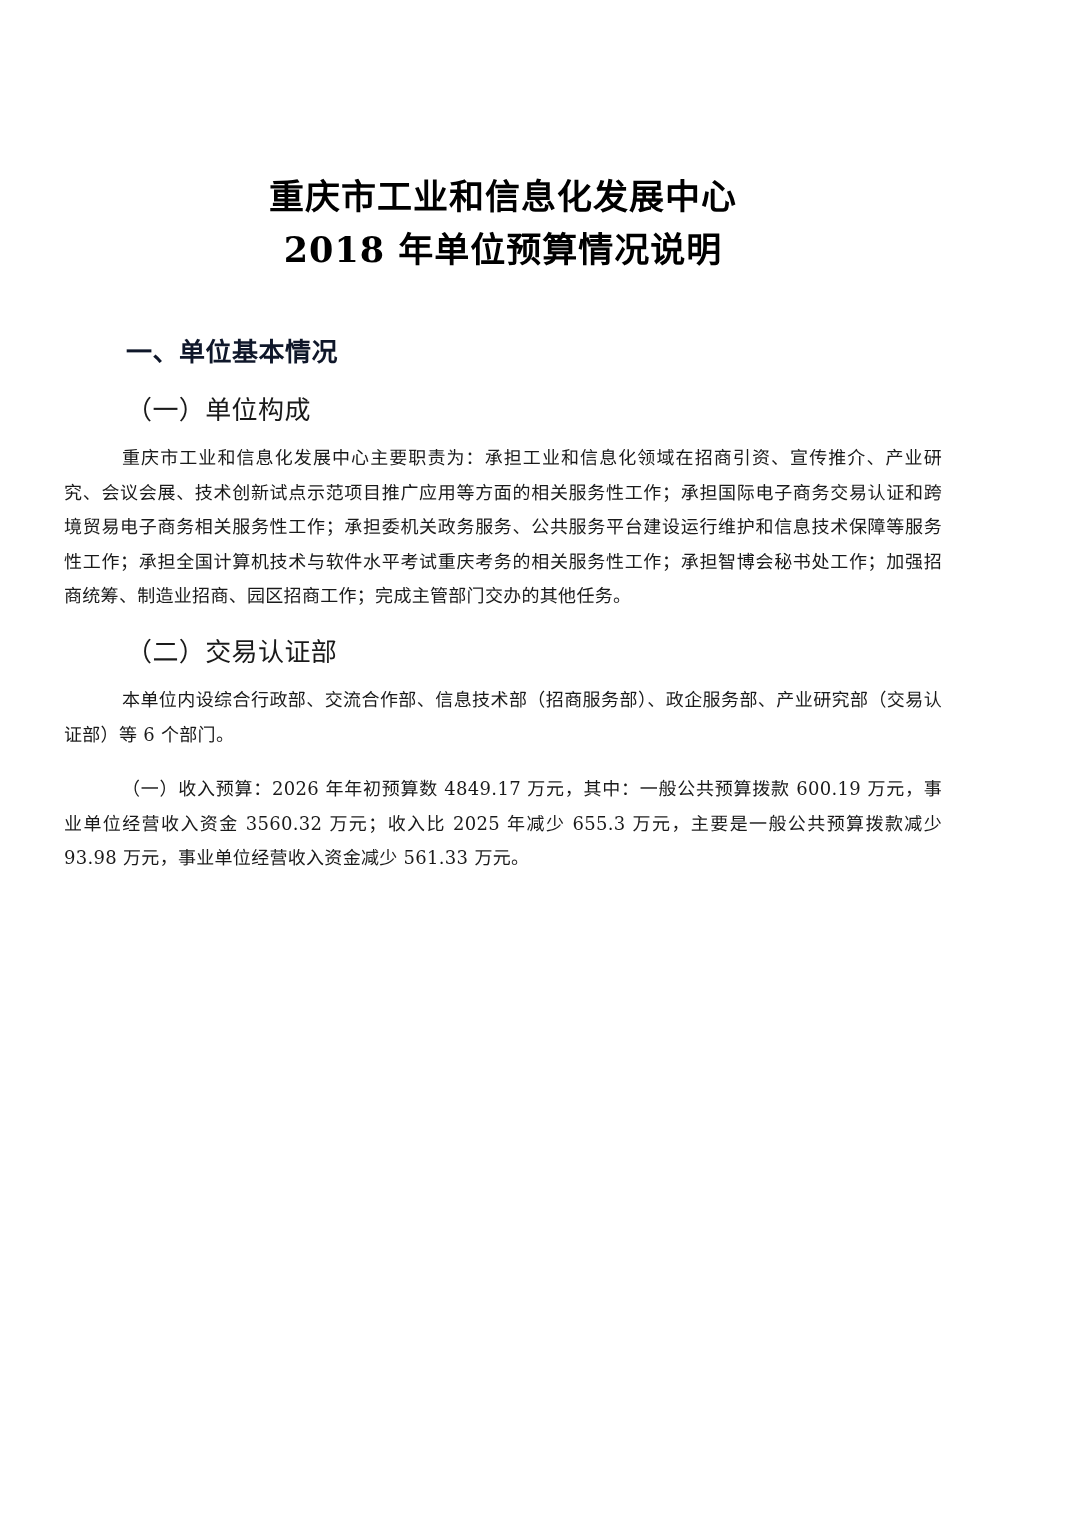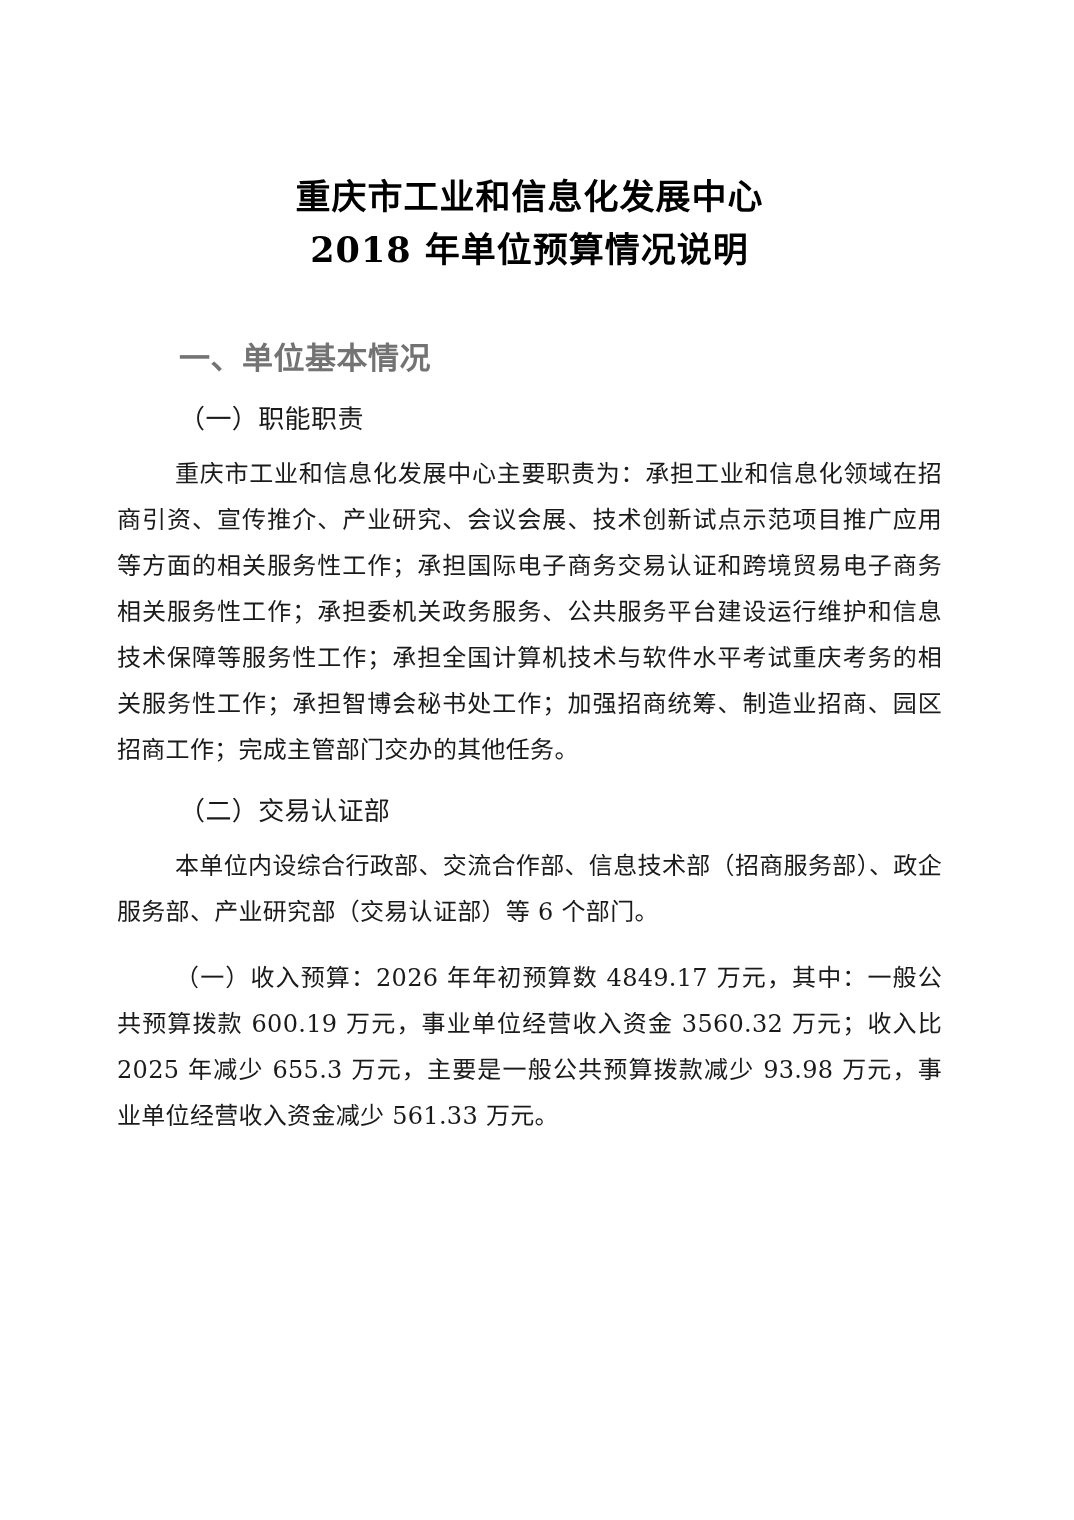--- a/index.html
+++ b/index.html
@@ -13,55 +13,55 @@
     min-height: 1520px;
     font-family: "DejaVu Serif", "Liberation Serif", serif;
     color: #1a1a1a;
     -webkit-font-smoothing: antialiased;
   }
   .page {
     position: relative;
     width: 1074px;
     min-height: 1520px;
     box-sizing: border-box;
-    padding: 170px 132px 60px 117px;
+    padding: 170px 132px 60px 64px;
   }
   .doc-title {
     text-align: center;
     font-family: "DejaVu Serif", "Liberation Serif", serif;
     font-weight: bold;
     font-size: 35px;
     line-height: 1.52;
     letter-spacing: 1px;
     color: #000;
     margin: 0 0 0 0;
   }
   .doc-title .line {
     display: block;
     white-space: nowrap;
   }
   .section-heading {
-    font-family: Liberation Serif, serif;
+    font-family: Liberation Mono, monospace;
     font-weight: bold;
-    font-size: 31px;
+    font-size: 26px;
     line-height: 1.9;
     letter-spacing: 0.5px;
-    color: #737373;
+    color: #0f172a;
     margin: 0;
     text-indent: 62px;
   }
   .sub-heading {
     font-size: 26px;
     line-height: 1.9;
     letter-spacing: 0.4px;
     margin: 0;
     text-indent: 62px;
   }
   .para {
-    font-size: 24px;
+    font-size: 18px;
     line-height: 1.92;
     letter-spacing: 0.3px;
     margin: 0;
     text-indent: 58px;
     text-align: justify;
     text-justify: inter-ideograph;
   }
   .spacer-lg { height: 54px; }
   .spacer-md { height: 14px; }
   .spacer-sm { height: 6px; }
@@ -75,21 +75,21 @@
     <span class="line">重庆市工业和信息化发展中心</span>
     <span class="line">2018 年单位预算情况说明</span>
   </h1>
 
   <div class="spacer-lg"></div>
 
   <h2 class="section-heading">一、单位基本情况</h2>
 
   <div class="spacer-sm"></div>
 
-  <p class="sub-heading">（一）职能职责</p>
+  <p class="sub-heading">（一）单位构成</p>
 
   <div class="spacer-sm"></div>
 
   <p class="para">重庆市工业和信息化发展中心主要职责为：承担工业和信息化领域在招商引资、宣传推介、产业研究、会议会展、技术创新试点示范项目推广应用等方面的相关服务性工作；承担国际电子商务交易认证和跨境贸易电子商务相关服务性工作；承担委机关政务服务、公共服务平台建设运行维护和信息技术保障等服务性工作；承担全国计算机技术与软件水平考试重庆考务的相关服务性工作；承担智博会秘书处工作；加强招商统筹、制造业招商、园区招商工作；完成主管部门交办的其他任务。</p>
 
   <div class="spacer-md"></div>
 
   <p class="sub-heading">（二）交易认证部</p>
 
   <div class="spacer-sm"></div>

